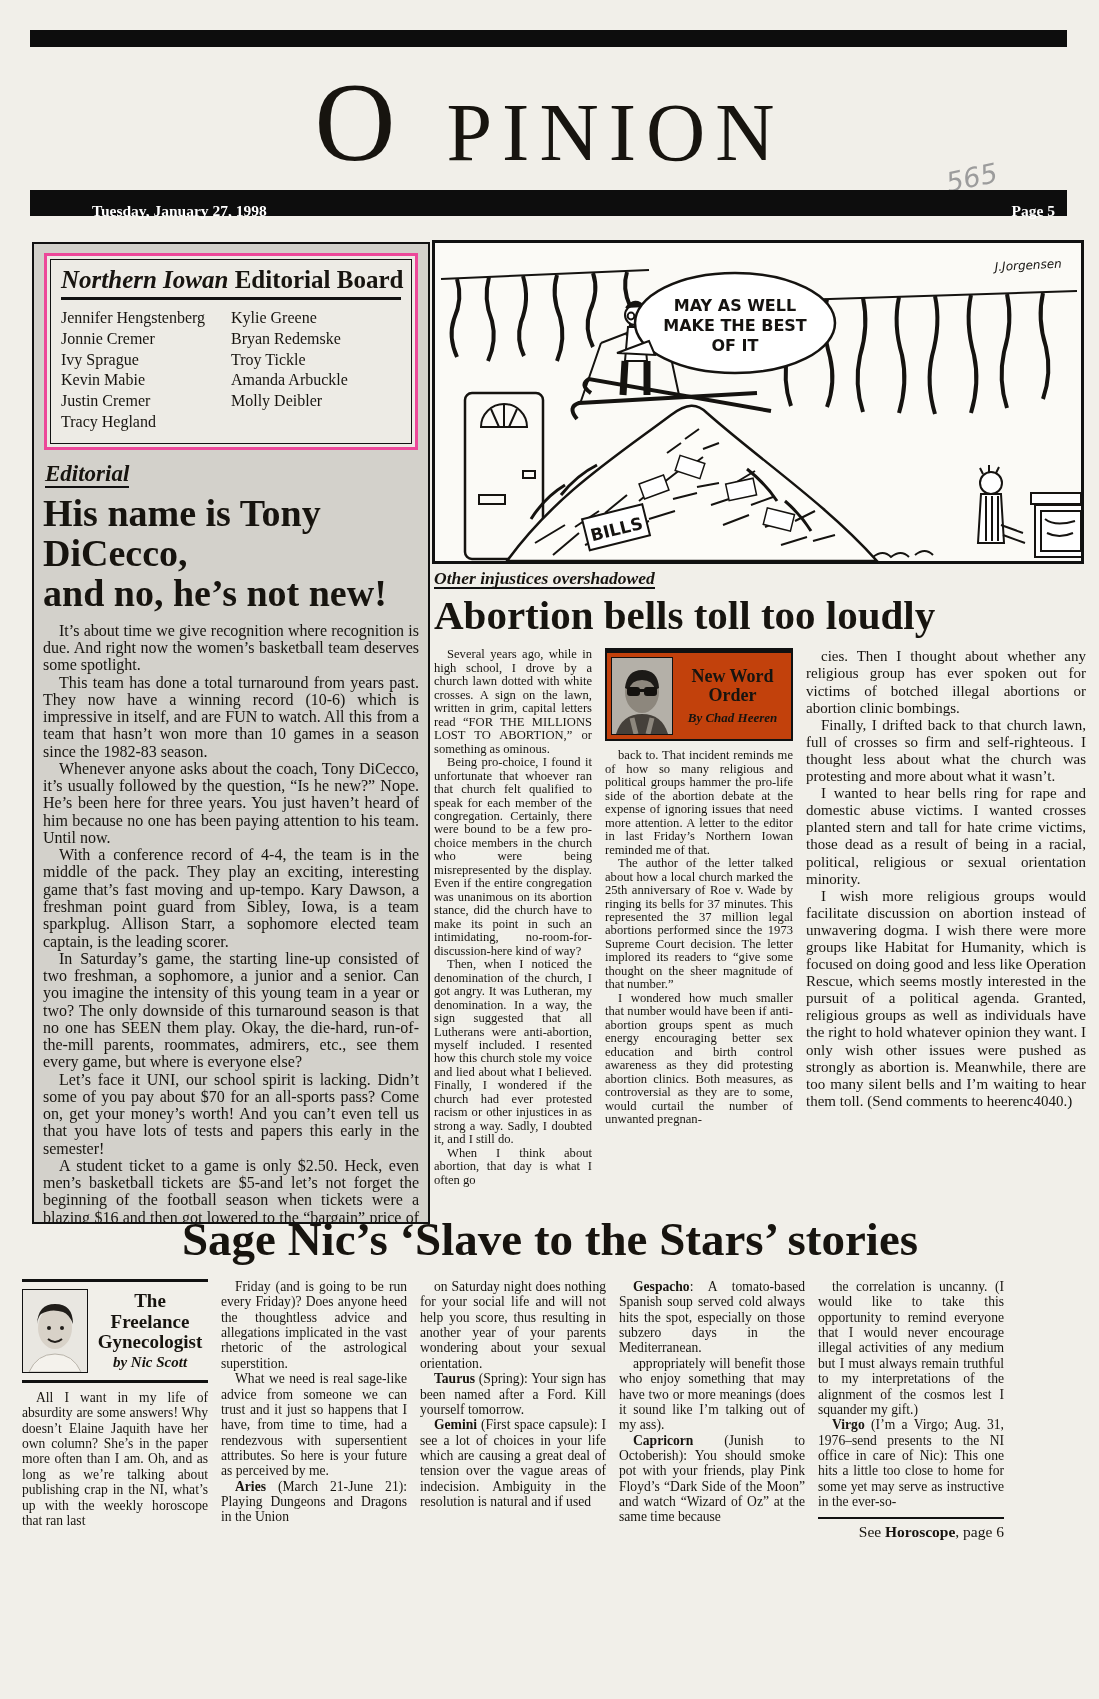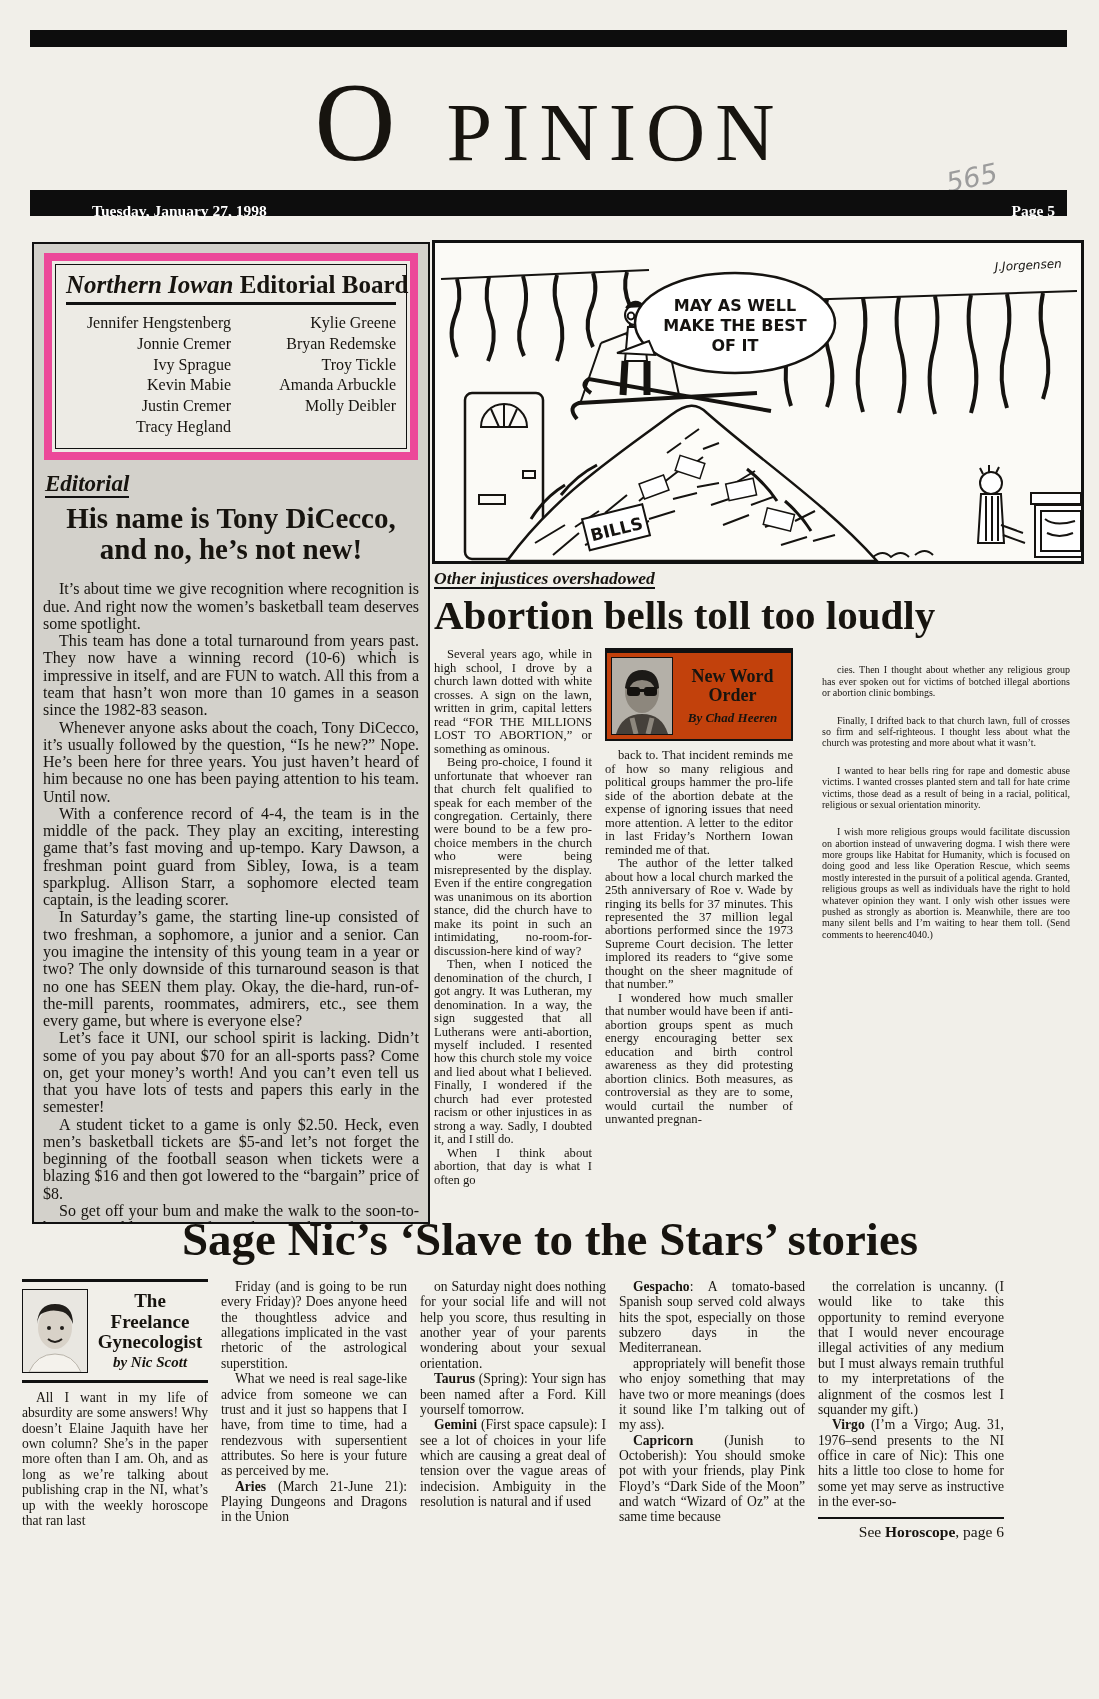--- a/index.html
+++ b/index.html
@@ -6,40 +6,40 @@
   .sheet{position:relative;width:1099px;height:1699px;background:#f1efe9;font-family:"Liberation Serif",serif;color:#17140f;overflow:hidden;margin:0 auto;}
 
   .topbar{position:absolute;left:30px;top:30px;width:1037px;height:17px;background:#0d0d0d;}
   .optitle{position:absolute;left:0;top:66px;width:100%;text-align:center;line-height:1;}
   .optitle .t1{font-size:112px;letter-spacing:4px;}
   .optitle .t2{font-size:82px;letter-spacing:10px;margin-left:47px;}
   .handnote{position:absolute;left:946px;top:162px;font-family:"DejaVu Sans",sans-serif;font-style:italic;color:#9c9c9c;font-size:27px;transform:rotate(-12deg);}
   .datebar{position:absolute;left:30px;top:190px;width:1037px;height:26px;background:#0d0d0d;color:#fff;display:flex;justify-content:space-between;align-items:center;padding:16px 12px 0 62px;box-sizing:border-box;font-weight:bold;font-size:15.5px;}
 
   .leftcol{position:absolute;left:32px;top:242px;width:398px;height:982px;background:#d3d1cb;border:2px solid #111;box-sizing:border-box;padding:6px 9px;overflow:hidden;}
-  .board{border:8px solid #ec4899;background:#edebe5;padding:3px;margin:3px 1px 10px;}
+  .board{border:3px solid #ec4899;background:#edebe5;padding:3px;margin:3px 1px 10px;}
   .board-in{border:1px solid #111;padding:6px 10px 10px;}
   .board-title{font-size:25px;font-weight:bold;border-bottom:3px solid #111;padding-bottom:3px;margin-bottom:8px;white-space:nowrap;}
   .board-title .it{font-style:italic;}
   .board-cols{display:flex;}
-  .board-cols .bcol{flex:1;text-align:right;font-size:16px;line-height:1.3;}
+  .board-cols .bcol{flex:1;text-align:left;font-size:16px;line-height:1.3;}
   .ed-kicker{display:inline-block;font-size:23px;font-weight:bold;font-style:italic;border-bottom:2px solid #111;margin:2px 0 3px 2px;line-height:1.05;}
-  .ed-headline{text-align:center;font-weight:bold;font-size:29px;line-height:1.06;margin:2px 0 16px;}
+  .ed-headline{font-weight:bold;font-size:38px;line-height:1.06;margin:2px 0 8px;}
   .ed-body p{margin:0;text-indent:16px;text-align:justify;font-size:16px;line-height:1.08;}
 
   .cartoon{position:absolute;left:432px;top:240px;width:652px;height:324px;background:#fbfaf6;border:3px solid #111;box-sizing:border-box;}
   .cartoon svg{display:block;width:100%;height:100%;}
 
   .abortion{position:absolute;left:434px;top:569px;width:652px;height:648px;overflow:hidden;}
   .ab-kicker{display:inline-block;font-size:17.5px;font-weight:bold;font-style:italic;border-bottom:2px solid #111;margin-bottom:3px;line-height:1.05;}
   .ab-headline{font-size:41px;font-weight:bold;line-height:1;margin:3px 0 12px;}
   .ab-cols{display:flex;gap:13px;}
   .ab-c1{width:158px;} .ab-c2{width:188px;} .ab-c3{width:280px;}
   .ab-c1 p,.ab-c2 p{margin:0;text-indent:13px;text-align:justify;font-size:12.6px;line-height:1.07;}
-  .ab-c3 p{margin:16px;text-indent:15px;text-align:justify;font-size:10px;line-height:1.14;}
+  .ab-c3 p{margin:0;text-indent:15px;text-align:justify;font-size:15px;line-height:1.14;}
   .bybox{border:2px solid #111;border-top:5px solid #111;display:flex;align-items:center;gap:5px;padding:4px;margin-bottom:8px;background:#c2410c;}
   .bybox .ph{width:60px;height:76px;border:1px solid #111;flex:none;background:#b9b5ae;}
   .bybox .bt{flex:1;text-align:center;}
   .bybox .l1{font-size:18px;font-weight:bold;line-height:1.05;}
   .bybox .by{font-size:13px;font-weight:bold;font-style:italic;margin-top:5px;}
 
   .horo{position:absolute;left:22px;top:1216px;width:1056px;height:474px;}
   .h-headline{text-align:center;font-size:47px;font-weight:bold;margin:0 0 16px;line-height:1;}
   .h-cols{display:flex;gap:13px;height:352px;overflow:hidden;}
   .h-c{width:186px;}

